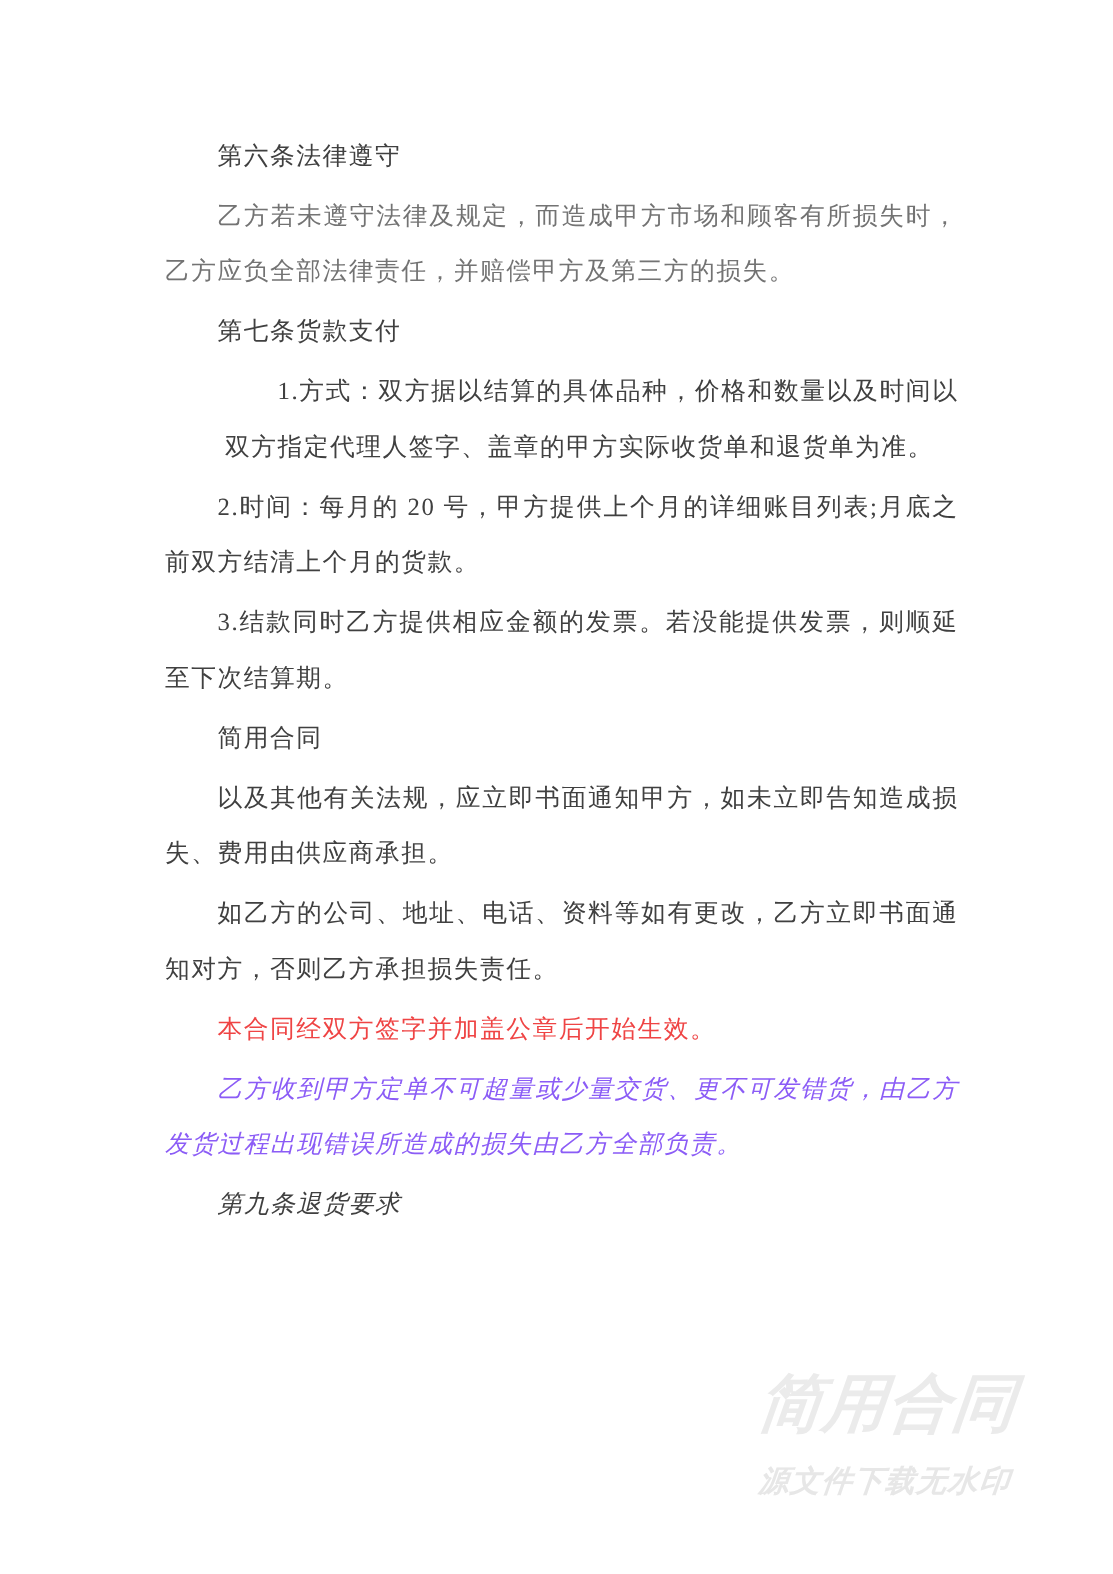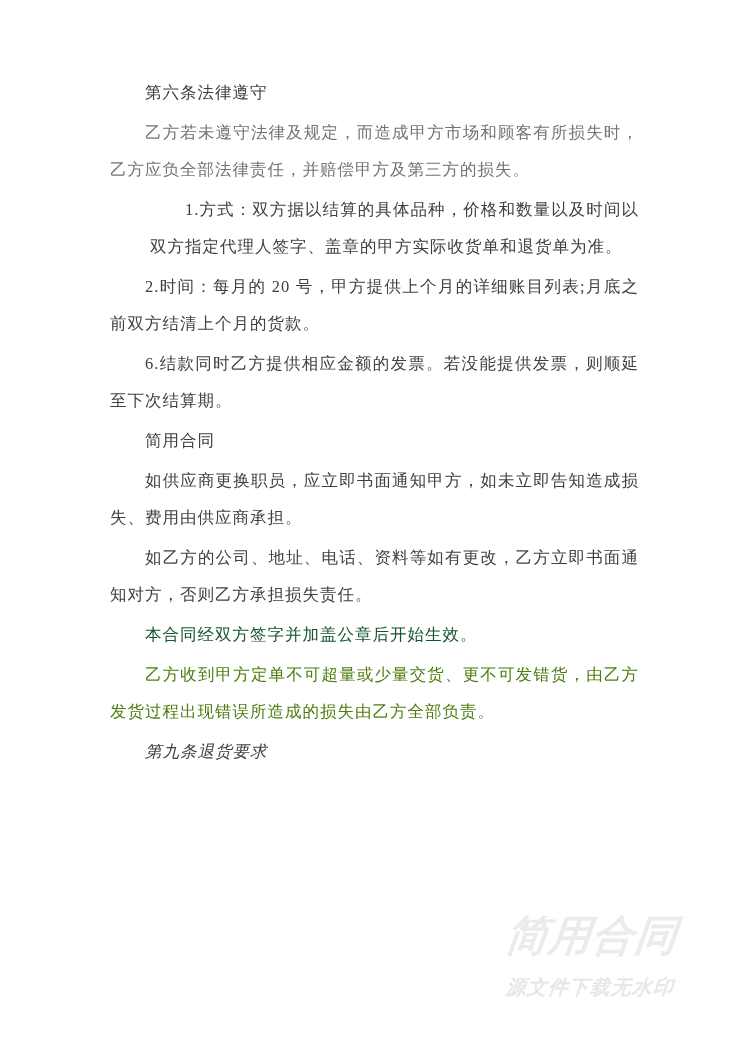--- a/index.html
+++ b/index.html
@@ -12,21 +12,21 @@
   }
   .page {
     position: relative;
     width: 742px;
     height: 1049px;
     background: #ffffff;
   }
   .doc-body {
     position: absolute;
     left: 110px;
-    top: 74px;
+    top: 85px;
     width: 529px;
   }
   .para {
     font-family: "Liberation Serif", serif;
     font-size: 16.5px;
     line-height: 37px;
     letter-spacing: 1px;
     color: #404040;
     text-align: justify;
     text-justify: inter-character;
@@ -63,28 +63,29 @@
 </style>
 </head>
 <body>
 
 <div class="page" style="background: rgb(255, 255, 255);">
 
   <div class="doc-body">
 
   <p class="para heading" style="color: rgb(64, 64, 64);">第六条法律遵守</p>
       <p class="para body" style="color: #737373;">乙方若未遵守法律及规定，而造成甲方市场和顾客有所损失时，乙方应负全部法律责任，并赔偿甲方及第三方的损失。</p>
+      <p class="para heading" style="color: rgb(64, 64, 64);">第七条货款支付</p>
       <p class="para body" style="color: rgb(64, 64, 64); margin-left: 40px;">1.方式：双方据以结算的具体品种，价格和数量以及时间以双方指定代理人签字、盖章的甲方实际收货单和退货单为准。</p>
       <p class="para body" style="color: rgb(64, 64, 64);">2.时间：每月的 20 号，甲方提供上个月的详细账目列表;月底之前双方结清上个月的货款。</p>
-      <p class="para body" style="color: rgb(64, 64, 64);">6.结款同时乙方提供相应金额的发票。若没能提供发票，则顺延至下次结算期。</p>
+      <p class="para body" style="color: rgb(64, 64, 64);">3.结款同时乙方提供相应金额的发票。若没能提供发票，则顺延至下次结算期。</p>
       <p class="para heading" style="color: rgb(64, 64, 64);">简用合同</p>
-      <p class="para body" style="color: rgb(64, 64, 64);">如供应商更换职员，应立即书面通知甲方，如未立即告知造成损失、费用由供应商承担。</p>
+      <p class="para body" style="color: rgb(64, 64, 64);">以及其他有关法规，应立即书面通知甲方，如未立即告知造成损失、费用由供应商承担。</p>
       <p class="para body" style="color: rgb(64, 64, 64);">如乙方的公司、地址、电话、资料等如有更改，乙方立即书面通知对方，否则乙方承担损失责任。</p>
-      <p class="para body" style="color: #14532d;">本合同经双方签字并加盖公章后开始生效。</p>
-      <p class="para body" style="color: #4d7c0f;">乙方收到甲方定单不可超量或少量交货、更不可发错货，由乙方发货过程出现错误所造成的损失由乙方全部负责。</p>
+      <p class="para body" style="color: #ef4444;">本合同经双方签字并加盖公章后开始生效。</p>
+      <p class="para body" style="color: #8b5cf6; font-style: italic;">乙方收到甲方定单不可超量或少量交货、更不可发错货，由乙方发货过程出现错误所造成的损失由乙方全部负责。</p>
       <p class="para heading" style="color: rgb(64, 64, 64); font-style: italic;">第九条退货要求</p>
     </div>
 
   <div class="watermark">
     <div class="watermark-title" style="color: rgb(235, 235, 235);">简用合同</div>
     <div class="watermark-subtitle" style="color: rgb(231, 231, 231);">源文件下载无水印</div>
   </div>
 
 </div>
 

